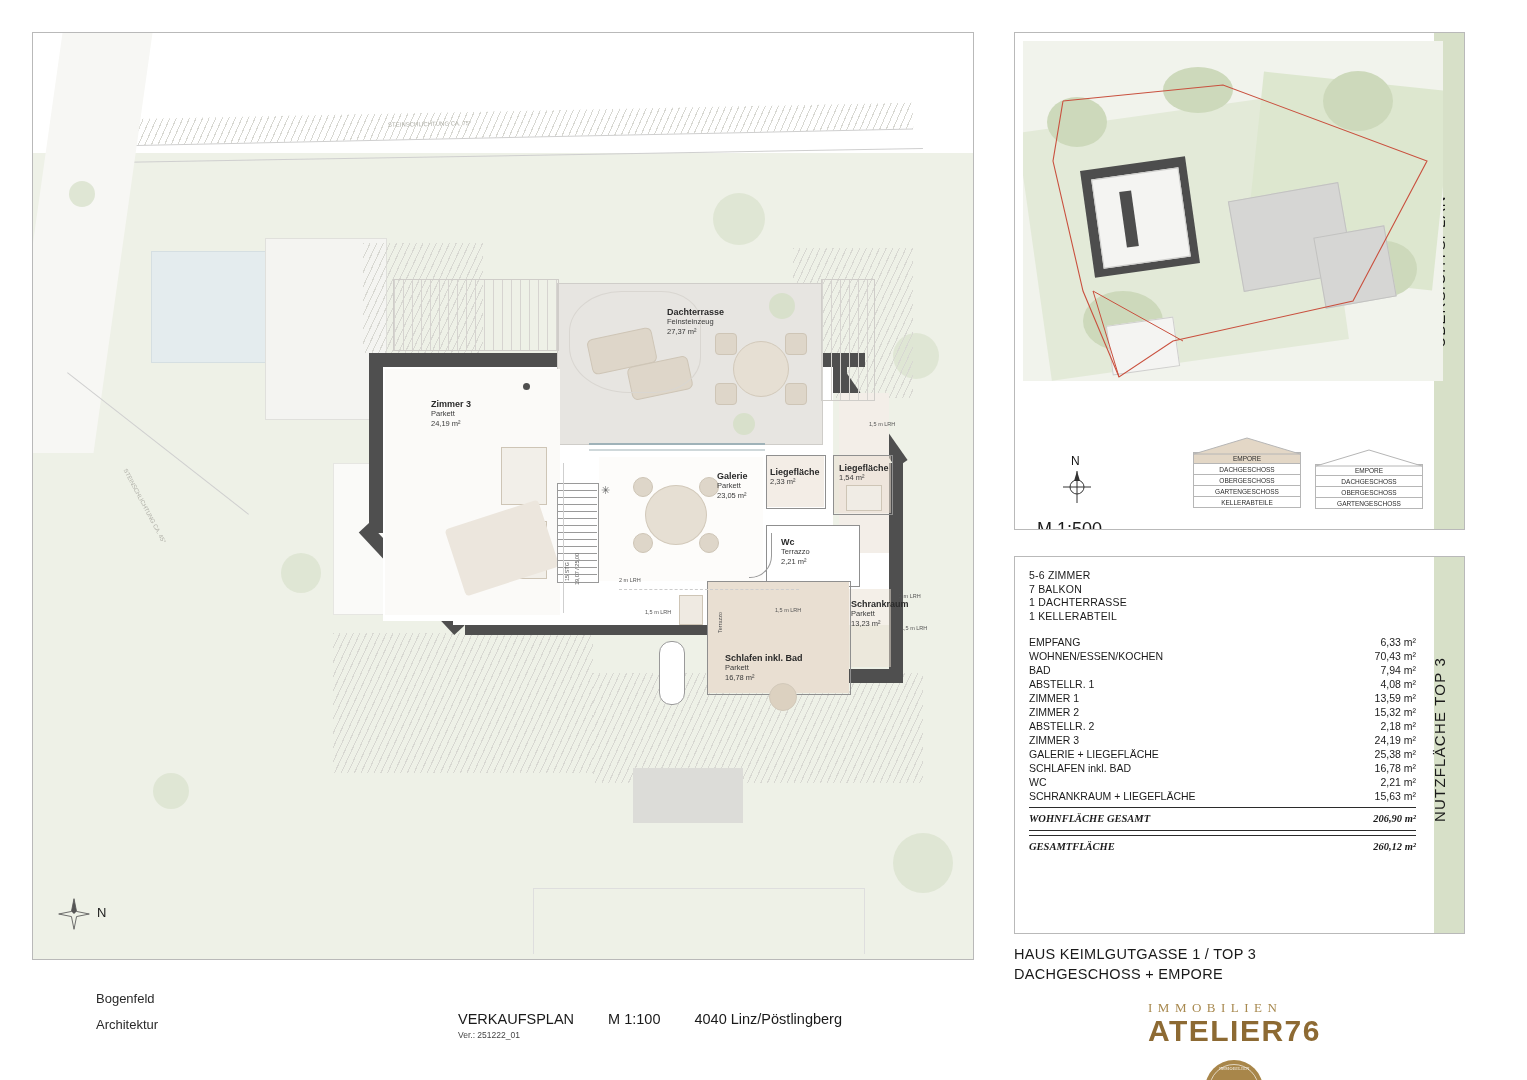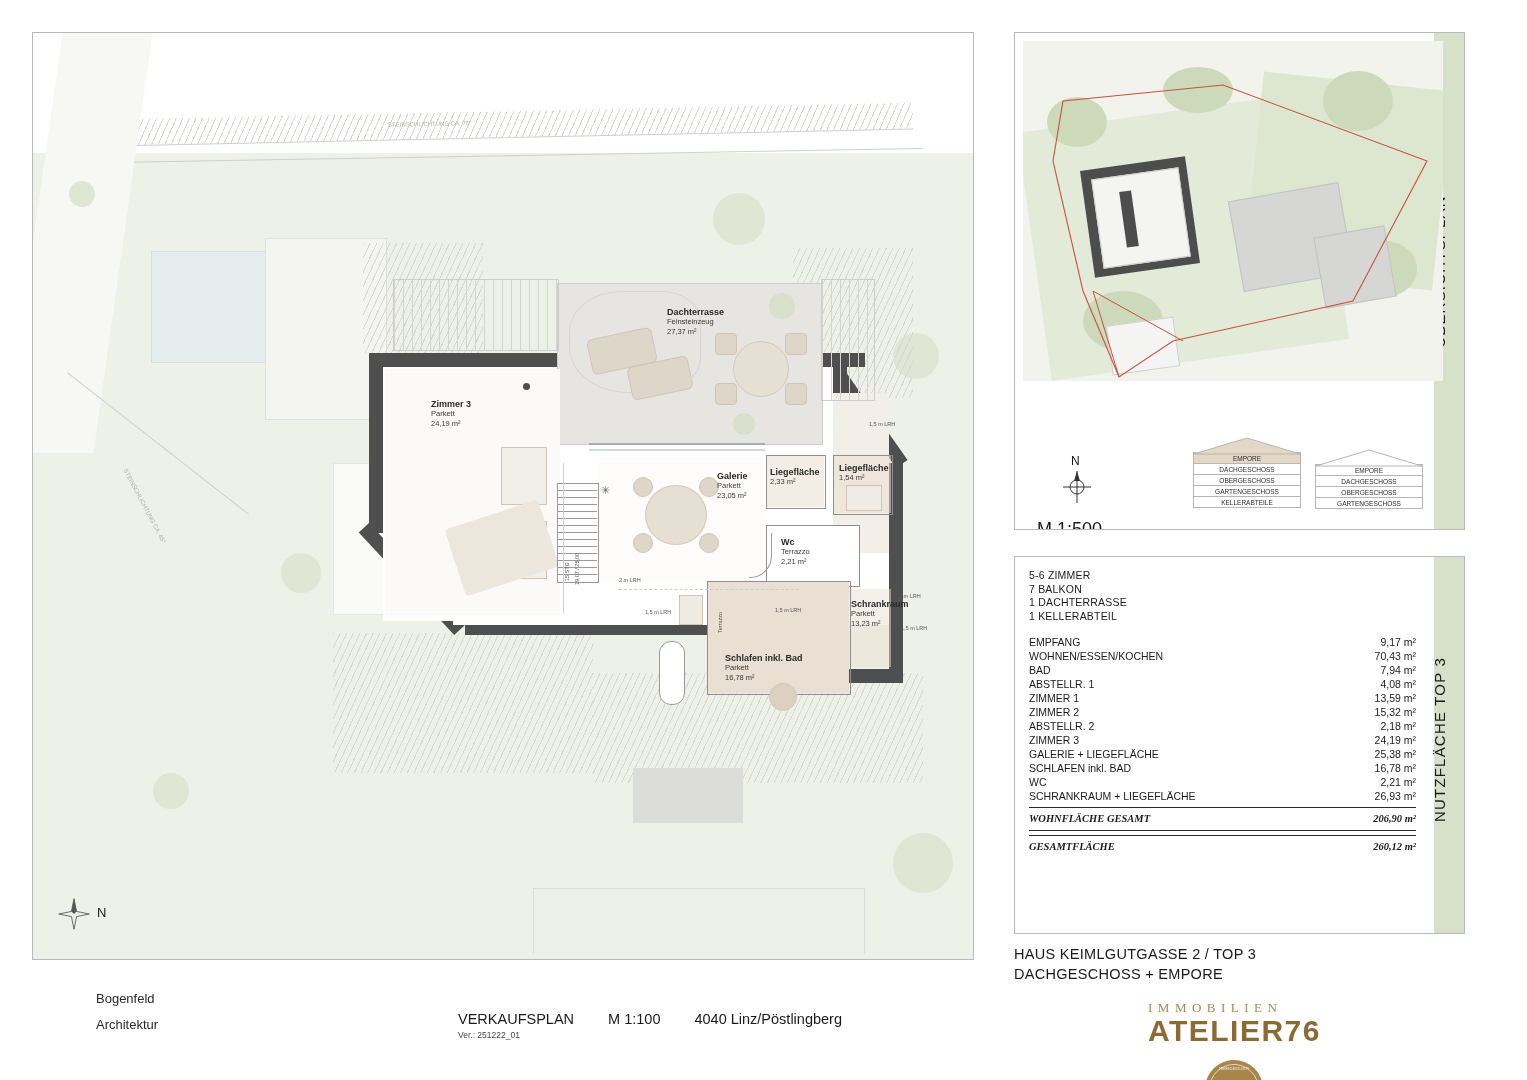--- a/index.html
+++ b/index.html
@@ -623,21 +623,21 @@
         <div>1 DACHTERRASSE</div>
         <div>1 KELLERABTEIL</div>
       </div>
 
       <div style="height:12px"></div>
 
       <table class="area-table">
         <tbody>
             <tr>
           <td>EMPFANG</td>
-          <td class="val">9,17 m²</td>
+          <td class="val">6,33 m²</td>
         </tr>
         <tr>
           <td>WOHNEN/ESSEN/KOCHEN</td>
           <td class="val">70,43 m²</td>
         </tr>
         <tr>
           <td>BAD</td>
           <td class="val">7,94 m²</td>
         </tr>
         <tr>
@@ -667,21 +667,21 @@
         <tr>
           <td>SCHLAFEN inkl. BAD</td>
           <td class="val">16,78 m²</td>
         </tr>
         <tr>
           <td>WC</td>
           <td class="val">2,21 m²</td>
         </tr>
         <tr>
           <td>SCHRANKRAUM + LIEGEFLÄCHE</td>
-          <td class="val">26,93 m²</td>
+          <td class="val">15,63 m²</td>
         </tr>
       </tbody>
         </table>
 
       <div class="rule"></div>
       <table class="area-table">
         <tbody>
             <tr class="bold-row">
           <td>WOHNFLÄCHE GESAMT</td>
           <td class="val">206,90 m²</td>
@@ -697,21 +697,21 @@
             <tr class="bold-row">
           <td>GESAMTFLÄCHE</td>
           <td class="val">260,12 m²</td>
         </tr>
       </tbody>
         </table>
     </div>
   </div>
 
   <div class="title-block">
-    <div>HAUS KEIMLGUTGASSE 2 / TOP 3</div>
+    <div>HAUS KEIMLGUTGASSE 1 / TOP 3</div>
     <div>DACHGESCHOSS + EMPORE</div>
   </div>
 
   <div class="footer-left">
     <div>Bogenfeld</div>
     <div>Architektur</div>
   </div>
 
   <div class="footer-mid">
     <div class="row1">

